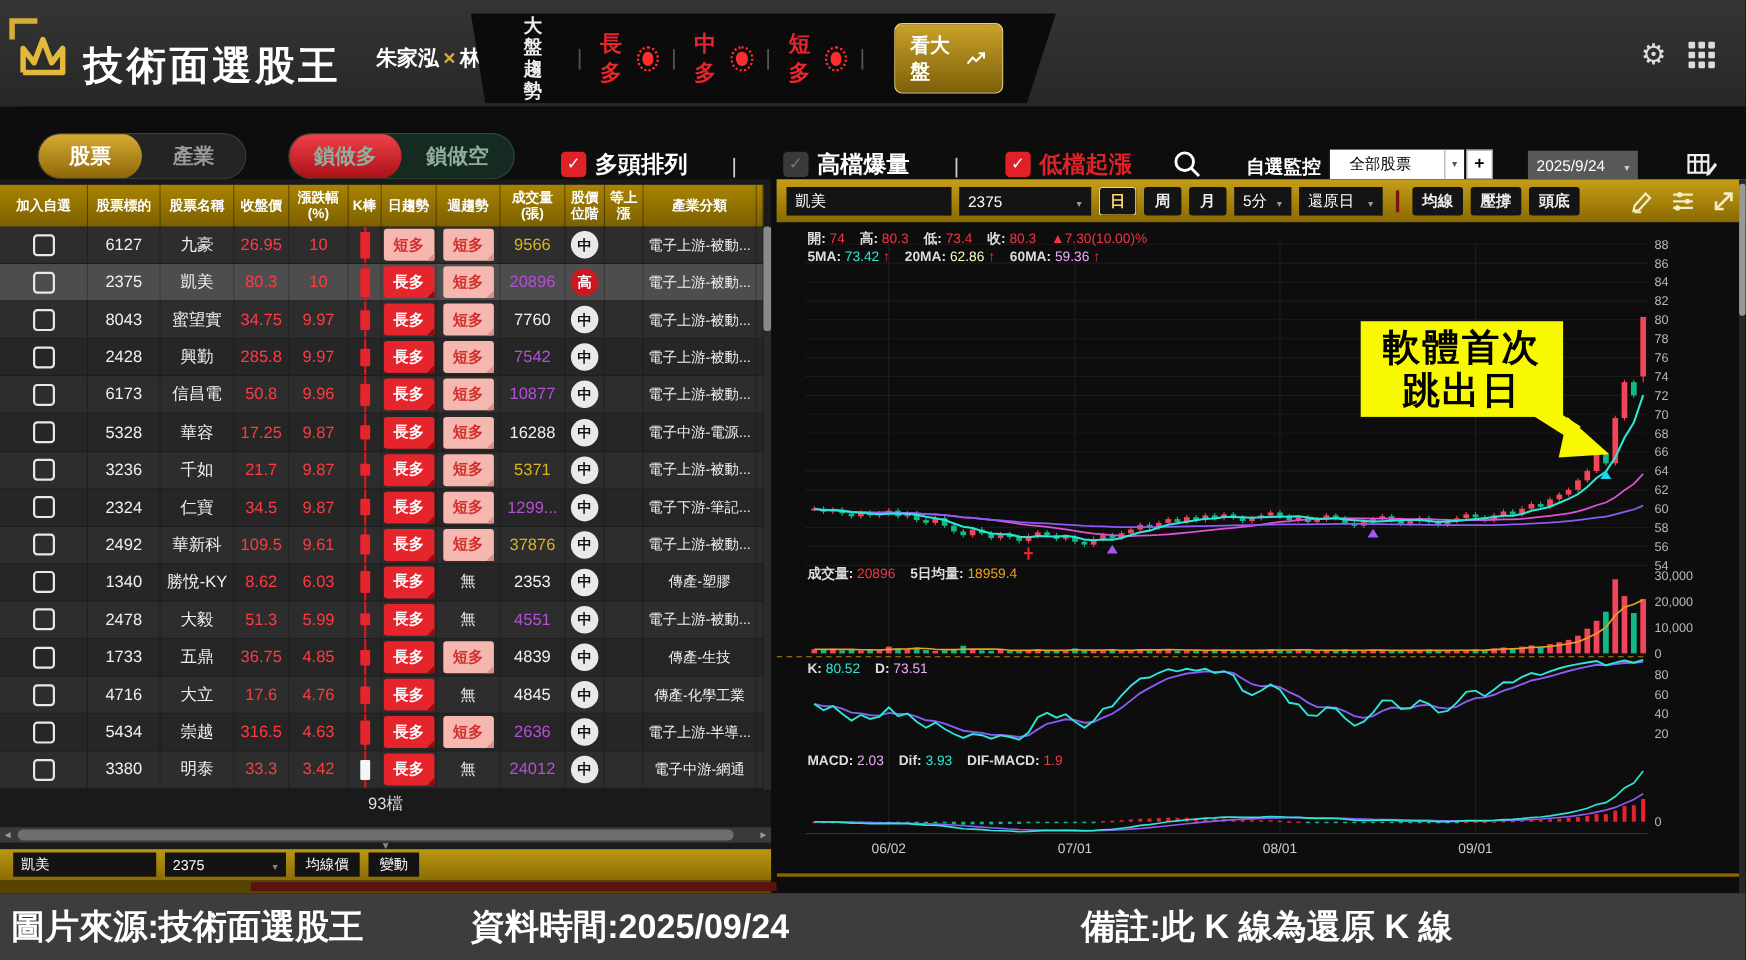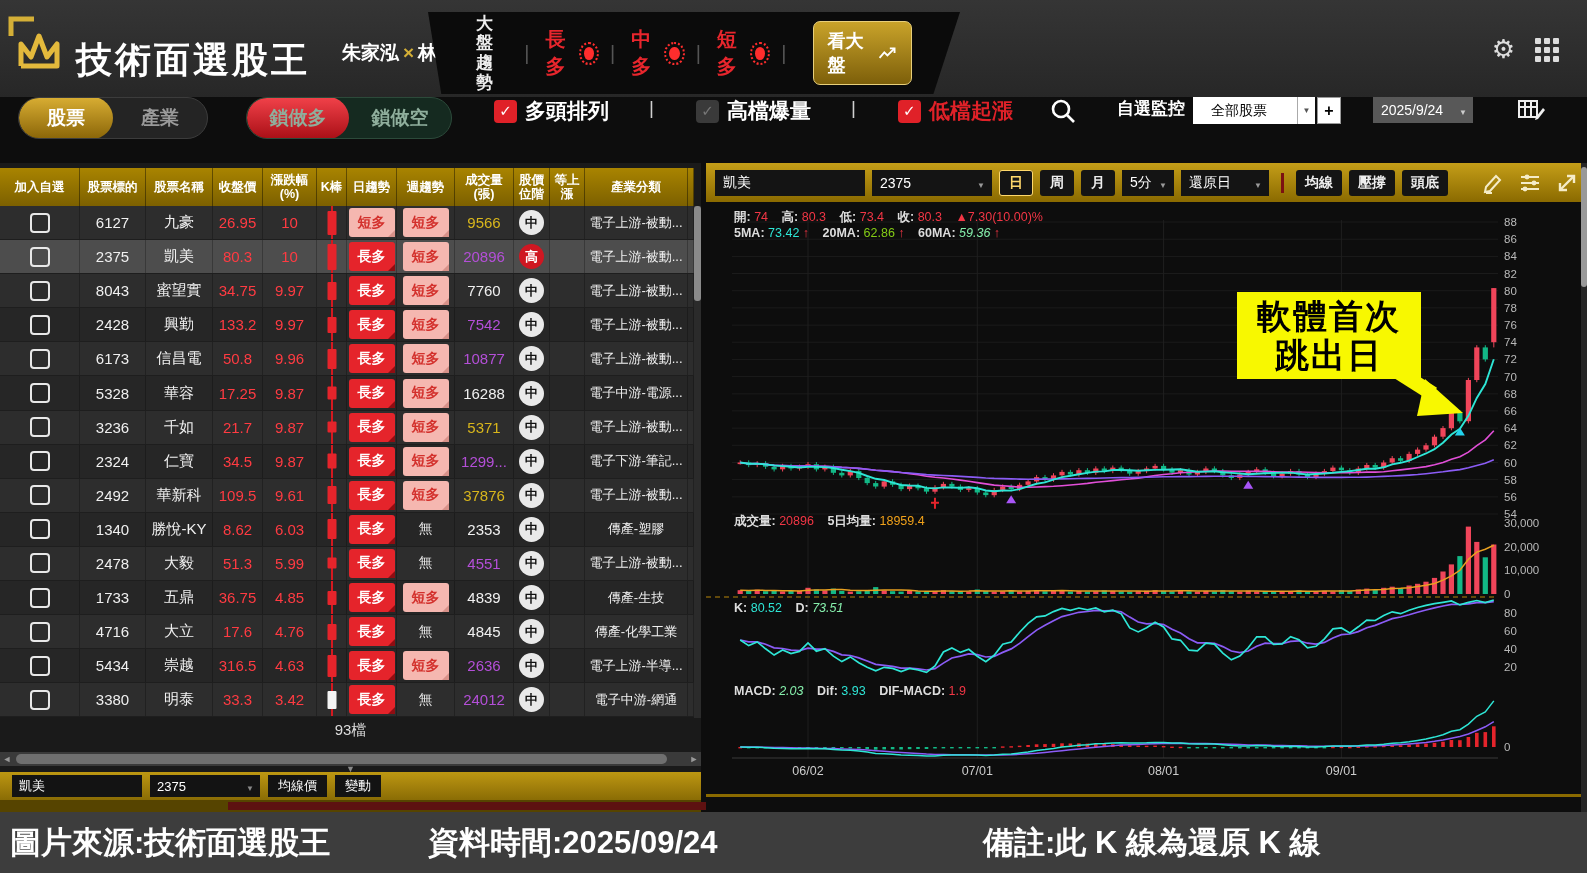--- a/index.html
+++ b/index.html
@@ -20,21 +20,21 @@
 .sun{position:relative;width:13px;height:13px;background:#ff2d2d;border-radius:50%;display:inline-block;}
 .sun::before{content:"";position:absolute;inset:-5px;border:2px dotted #ff2d2d;border-radius:50%;}
 .btn-market{display:flex;align-items:center;gap:8px;background:linear-gradient(#c9a32a,#7d5f0a);
  border:1px solid #e8cf7a;border-radius:7px;color:#fff;font-size:18px;font-weight:bold;padding:7px 14px;margin-left:10px;cursor:pointer;}
 .gear{position:absolute;right:72px;top:34px;font-size:26px;color:#ddd;}
 .gear::before{content:"⚙";}
 .gridicon{position:absolute;right:28px;top:38px;display:grid;grid-template-columns:repeat(3,6px);grid-gap:3px;}
 .gridicon span{width:6px;height:6px;background:#ddd;border-radius:1px;}
 
 
-.tbar{position:absolute;top:97px;left:0;right:0;height:66px;background:#0d0d0d;display:flex;align-items:flex-start;}
+.tbar{position:absolute;top:97px;left:16px;right:0;height:66px;background:#0d0d0d;display:flex;align-items:flex-end;}
 .pill{display:flex;align-items:center;background:#242424;border:1px solid #3c3c3c;border-radius:21px;height:42px;overflow:hidden;margin-left:18px;}
 .pill .seg{width:94px;height:42px;display:flex;align-items:center;justify-content:center;font-size:19px;font-weight:bold;color:#9a9a9a;cursor:pointer;}
 .seg.act-gold{background:linear-gradient(#d9ae33,#8a6508);color:#fff;border-radius:21px;}
 .pill.green{background:#152a20;border-color:#2c4a3a;margin-left:38px;}
 .pill.green .seg{width:102px;color:#8fae9c;}
 .seg.act-red{background:linear-gradient(#f2424a,#a90f16);color:#fff;border-radius:21px;}
 .chk{display:flex;align-items:center;gap:8px;margin-left:42px;cursor:pointer;}
 .chkbox{width:23px;height:23px;border-radius:4px;background:#e02128;display:flex;align-items:center;justify-content:center;}
 .chkbox::before{content:"✓";color:#fff;font-size:15px;font-weight:bold;}
 .chkbox.off{background:#3a3a3a;}
@@ -104,31 +104,31 @@
 
 .right{position:absolute;top:163px;left:706px;right:0;bottom:61px;background:#0d0d0d;}
 .ctoolbar{position:absolute;top:0;left:0;right:0;height:39px;background:linear-gradient(#c59e18,#8a6a00);display:flex;align-items:center;gap:7px;padding:0 9px;}
 .cinput{width:150px;height:26px;background:#141414;color:#fff;font-size:14px;display:flex;align-items:center;padding-left:8px;}
 .cselect{width:120px;height:26px;background:#141414;color:#fff;font-size:14px;display:flex;align-items:center;padding-left:8px;cursor:pointer;}
 .cselect .caret{margin-left:auto;margin-right:7px;}
 .cselect .caret::before{color:#999;}
 .cbtn{min-width:34px;height:26px;background:#141414;color:#eee;font-size:14px;font-weight:bold;display:flex;align-items:center;justify-content:center;border-radius:3px;padding:0 9px;cursor:pointer;}
 .cbtn.active{color:#ffd86b;box-shadow:inset 0 0 0 1px #ffd86b;}
 .csel-s{width:52px;}
-.csel-m{width:88px;}
+.csel-m{width:76px;}
 .cvr{width:3px;height:20px;background:#7c1111;margin:0 5px;}
 .cicons{margin-left:auto;display:flex;align-items:center;gap:15px;}
 .chartbody{position:absolute;top:39px;left:0;right:0;bottom:0;}
 #chart-svg{position:absolute;inset:0;width:100%;height:100%;}
 .ovl{position:absolute;font-size:12.5px;color:#ddd;white-space:nowrap;}
 .ovl b{font-weight:bold;}
 .v-red{color:#f23645;}
 .v-cyan{color:#2ee6d6;}
-.v-mag{color:#84cc16;}
-.v-pur{color:#86efac;font-style:italic;}
+.v-mag{color:#fef9c3;}
+.v-pur{color:#f0abfc;}
 .v-org{color:#f0a11a;}
 .ovl .gap{display:inline-block;width:10px;}
 .anno{position:absolute;top:90px;left:531px;width:184px;height:87px;background:#f8f800;display:flex;flex-direction:column;align-items:center;justify-content:center;color:#000;font-size:34px;font-weight:900;line-height:1.12;letter-spacing:2px;}
 .cvscroll{position:absolute;right:0;top:0;width:6px;bottom:0;background:#262626;}
 .cvscroll .thumb{position:absolute;top:4px;left:0;right:0;height:120px;background:#999;border-radius:3px;}
 
 
 .footer{position:absolute;left:0;right:0;bottom:0;height:61px;background:#3d3d3d;}
 .ftext{position:absolute;top:50%;transform:translateY(-50%);color:#fff;font-size:31px;font-weight:bold;}
 .f1{left:10px;}.f2{left:428px;}.f3{left:983px;}
@@ -328,21 +328,21 @@
     <div class="td"></div>
     <div class="td c-ind">電子上游-被動...</div>
     <div class="td"></div>
   </div>
   <div class="trow">
     <div class="td">
           <span class="cb"></span>
         </div>
     <div class="td">2428</div>
     <div class="td">興勤</div>
-    <div class="td red">133.2</div>
+    <div class="td red">285.8</div>
     <div class="td red">9.97</div>
     <div class="td c-kbar">
           <span class="kline"></span>
           <span class="kbody" style="height:16px"></span>
         </div>
     <div class="td">
           <span class="badge red">長多</span>
         </div>
     <div class="td">
           <span class="badge pink">短多</span>

